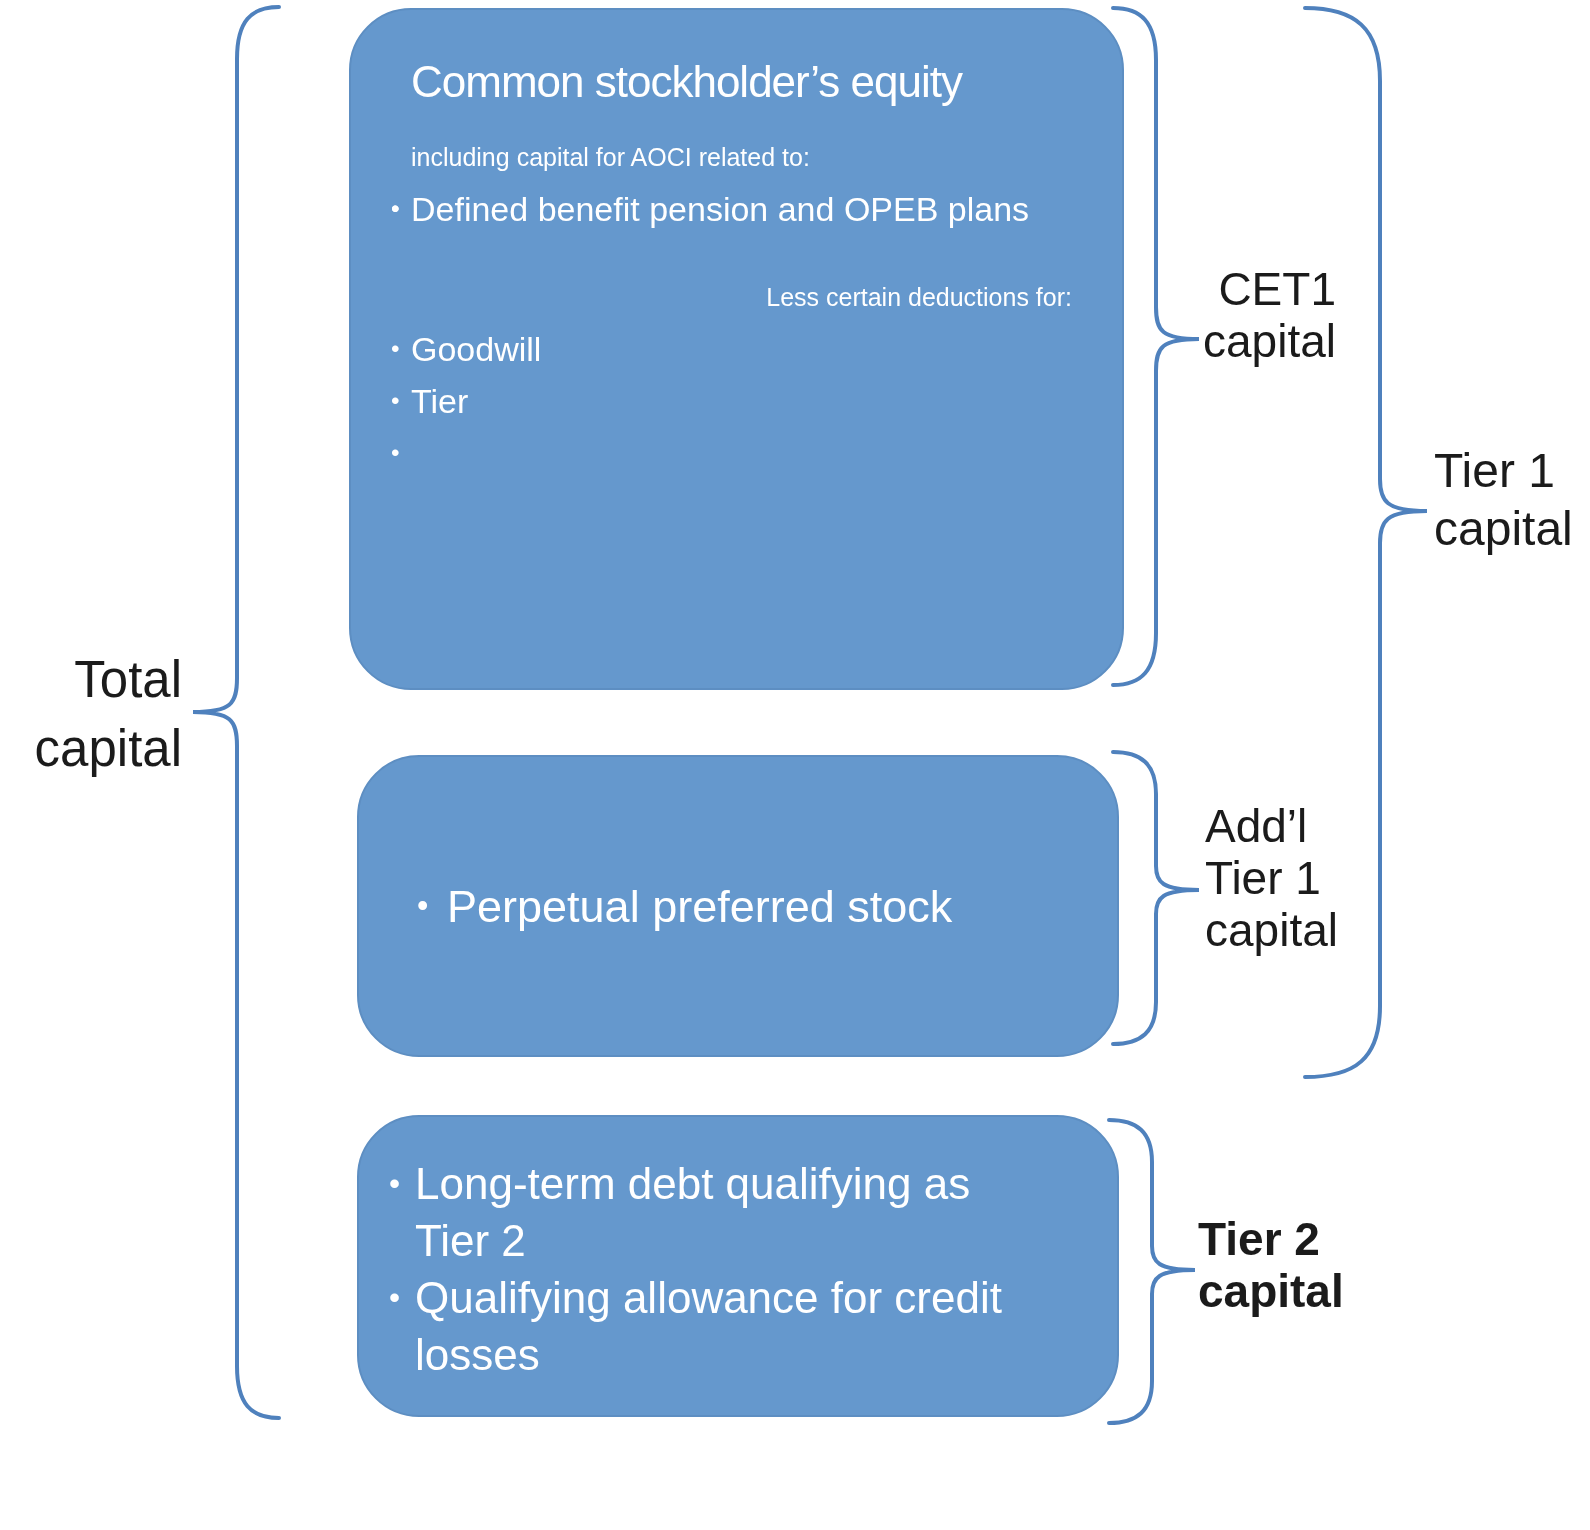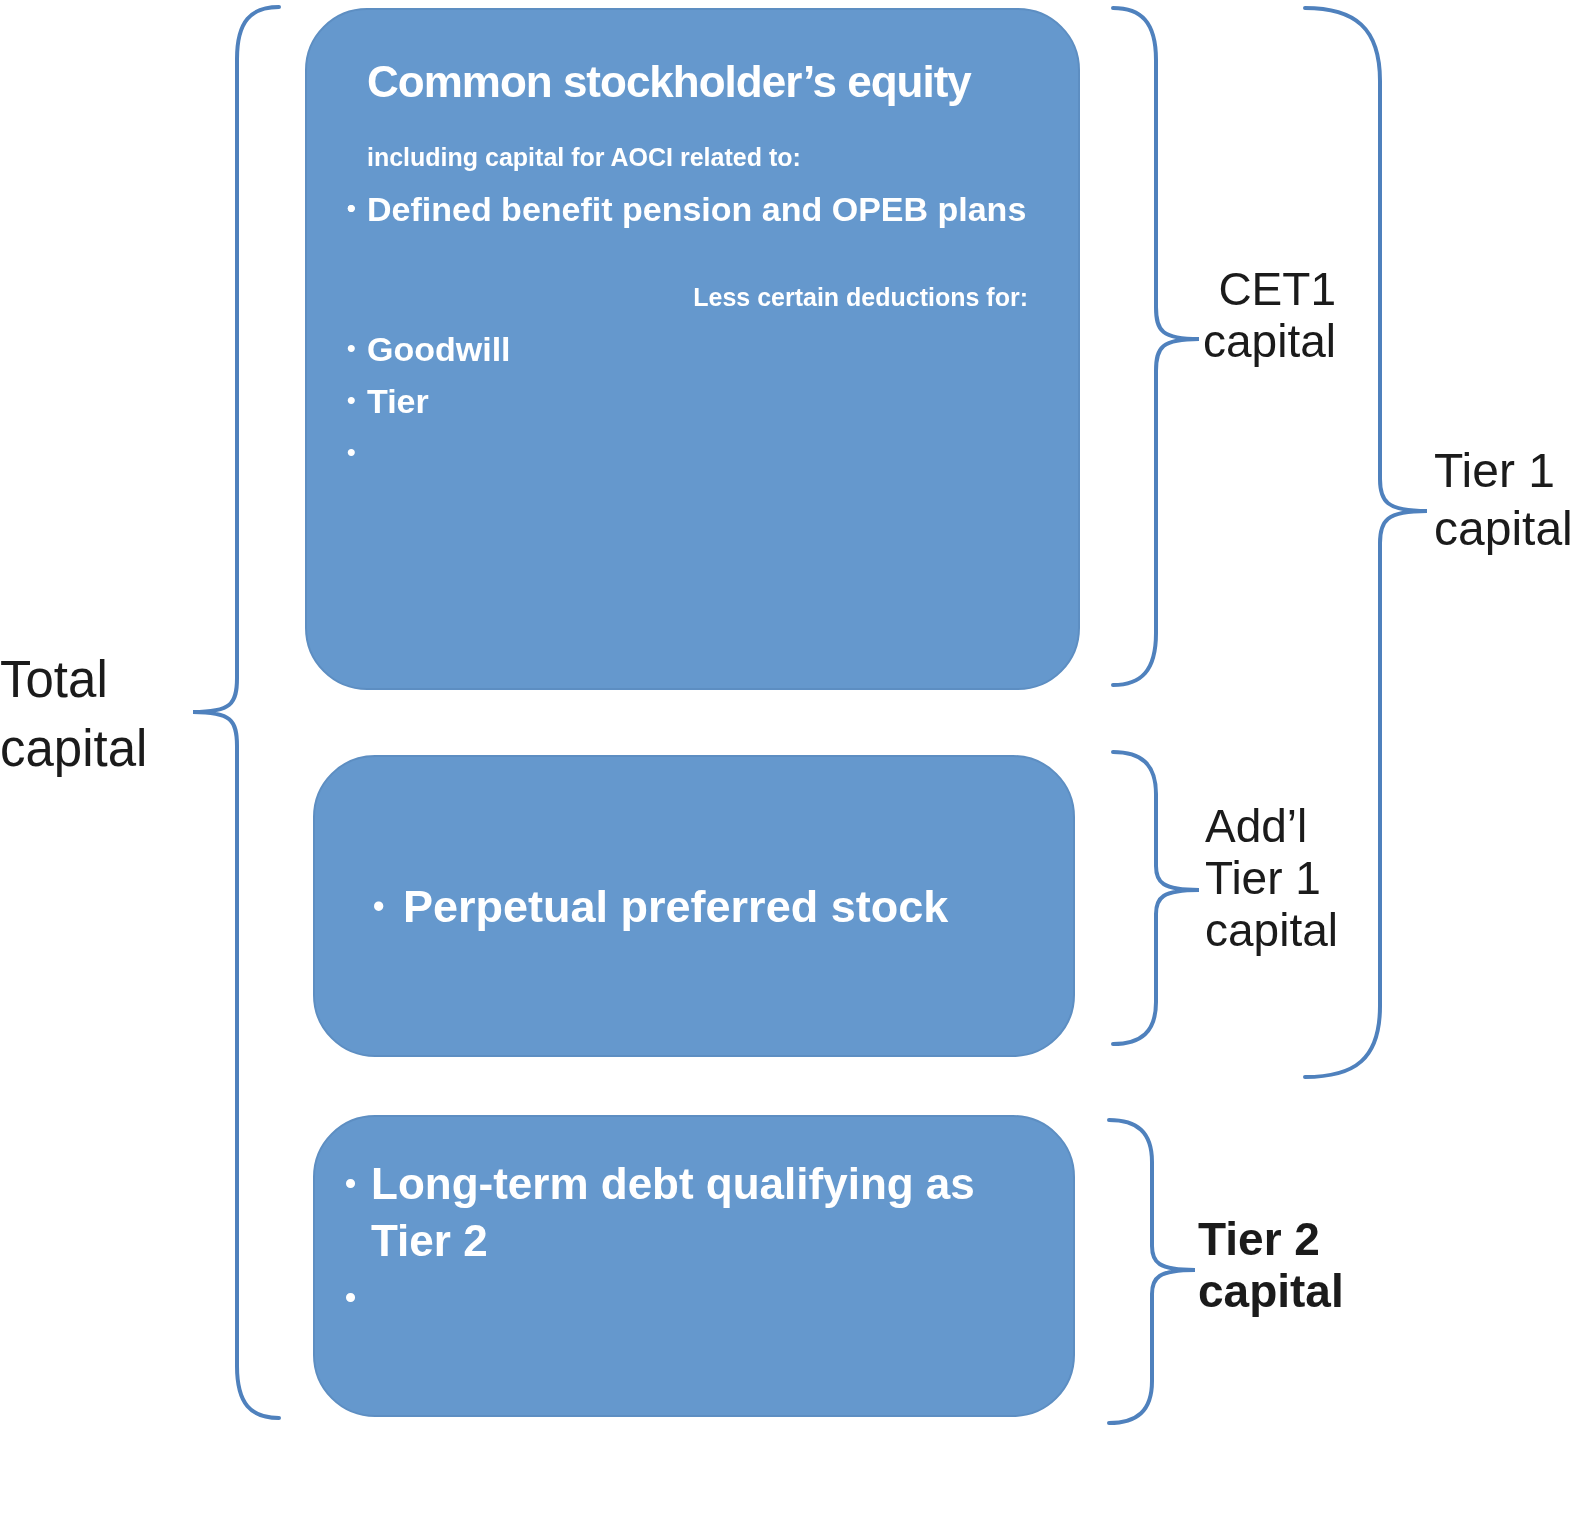--- a/index.html
+++ b/index.html
@@ -16,22 +16,23 @@
     overflow: hidden;
   }
 
   
   .box {
     position: absolute;
     background: var(--box-fill, #6598cd);
     border: 2px solid var(--box-edge, #5d8ec2);
     border-radius: 62px;
     color: var(--box-text, #ffffff);
-    font-weight: bold;
+    font-weight: normal;
     box-sizing: border-box;
+    margin-left: 44px;
   }
   #box-cet1 { left: 305px; top: 8px;    width: 775px; height: 682px; padding: 44px 50px 0 60px; }
   #box-at1  { left: 313px; top: 755px;  width: 762px; height: 302px; display: flex; align-items: center; padding-left: 88px; }
   #box-t2   { left: 313px; top: 1115px; width: 762px; height: 302px; padding: 38px 62px 0 56px; }
 
   .box-title {
     font-size: 44px;
     line-height: 55px;
     letter-spacing: -1px;
     white-space: nowrap;
@@ -74,21 +75,21 @@
 
   
   .side-label {
     position: absolute;
     color: var(--label-text, #1b1b1b);
     font-size: 46px;
     line-height: 52px;
   }
   #label-total {
     left: 0; top: 645px; width: 182px;
-    text-align: left;
+    text-align: right;
     font-size: 51px;
     line-height: 69px;
   }
   #label-cet1  { left: 1203px; top: 263px; text-align: right; }
   #label-at1   { left: 1205px; top: 800px; }
   #label-tier1 { left: 1434px; top: 442px; font-size: 48px; line-height: 58px; }
   #label-t2    { left: 1198px; top: 1213px; font-weight: bold; }
 </style>
 </head>
 <body>
@@ -140,20 +141,21 @@
   </div>
 
   <div class="box" id="box-t2">
     <ul class="blist">
       <li class="li">
         <span class="dot">•</span>
         <span>Long-term debt qualifying as Tier 2</span>
       </li>
       <li class="li">
         <span class="dot">•</span>
+        <span>Qualifying allowance for credit losses</span>
       </li>
     </ul>
   </div>
 
   <svg class="brace" id="brace-cet1" style="left:1110px; top:6px;" width="92" height="681" viewBox="0 0 92 681">
     <path d="M 3 2 C 31 2 46 16 46 54 L 46 301 C 46 325 52 333 89 333 C 52 333 46 341 46 365 L 46 627 C 46 665 31 679 3 679"></path>
   </svg>
   <div class="side-label" id="label-cet1">
     <div>CET1</div>
     <div>capital</div>

